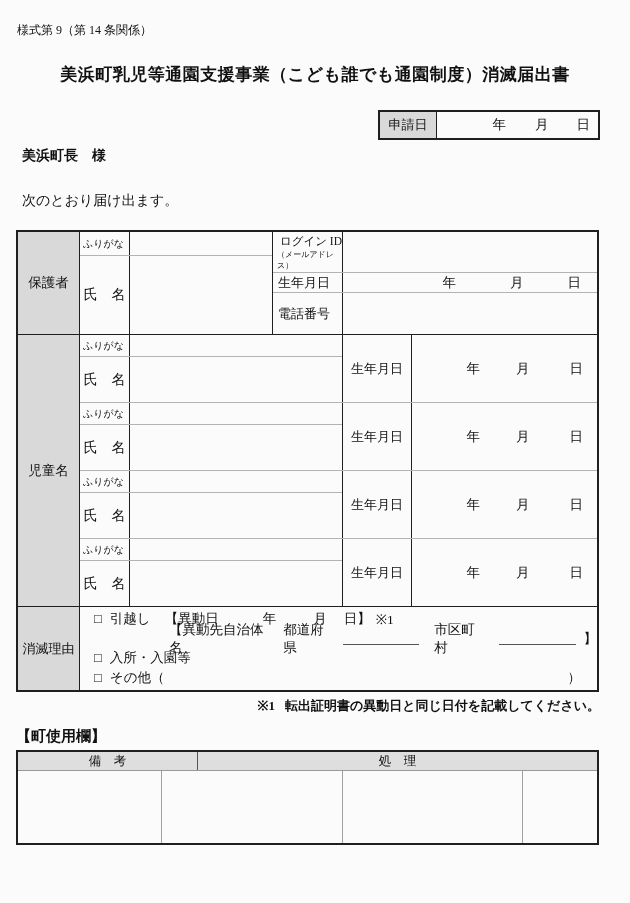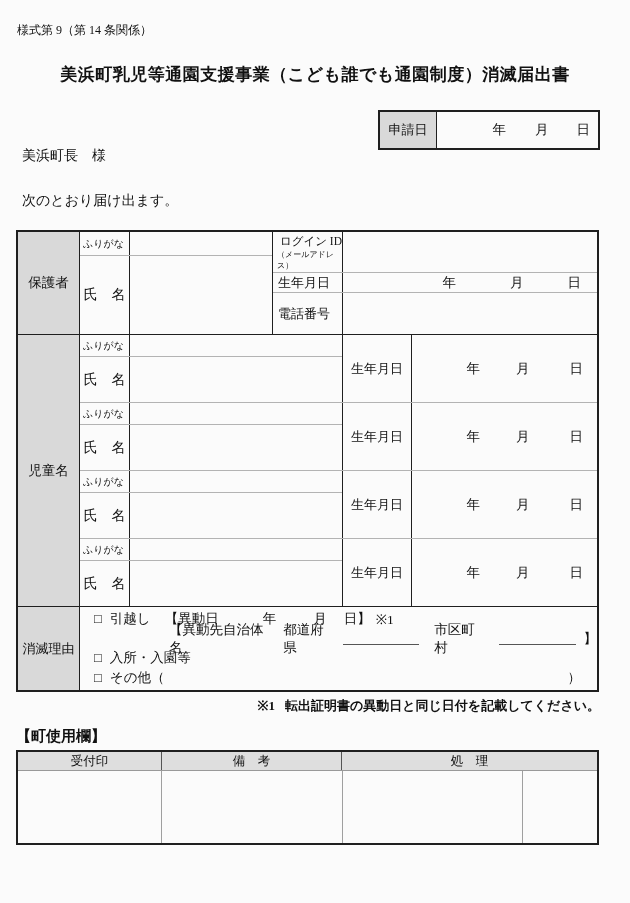--- a/index.html
+++ b/index.html
@@ -5,28 +5,28 @@
   :root { --dark:#1f1f1f; --light:#b3b3b3; --label-bg:#d9d9d9; --header-bg:#dedede; }
   * { box-sizing:border-box; }
   body { margin:0; background:#9a9a9a; }
   .page { position:relative; width:630px; height:903px; margin:0 auto; background:#fbfbfb;
           font-family:"Liberation Serif","DejaVu Serif",serif; color:#111; overflow:hidden; }
 
   .form-number { position:absolute; left:17px; top:22px; font-size:12px; }
   .title { position:absolute; left:0; right:0; top:63px; margin:0; text-align:center;
            font-size:17px; font-weight:bold; letter-spacing:.5px; }
 
-  .app-date { position:absolute; left:378px; top:110px; width:222px; height:40px;
+  .app-date { position:absolute; left:378px; top:110px; width:222px; height:30px;
               border:2px solid var(--dark); display:flex; background:#fbfbfb; }
   .app-date-label { flex:0 0 57px; background:var(--label-bg); border-right:1px solid var(--dark);
                     display:flex; align-items:center; justify-content:center; font-size:13px; }
   .app-date-value { flex:1; display:flex; align-items:center; justify-content:flex-end; font-size:13.5px; }
   .app-date-value .y { margin-right:29px; } .app-date-value .m { margin-right:28px; } .app-date-value .d { margin-right:8px; }
 
-  .addressee { position:absolute; left:22px; top:147px; font-size:14px; }
+  .addressee { position:absolute; left:22px; top:147px; font-size:14px;font-weight:bold; }
   .intro { position:absolute; left:22px; top:192px; font-size:14px; }
 
   .main-table { position:absolute; left:16px; top:230px; width:583px; height:462px;
                 border:2px solid var(--dark); display:flex; flex-direction:column; }
   .sec { display:flex; }
   .side-label { flex:0 0 62px; background:var(--label-bg); border-right:1px solid var(--dark);
                 display:flex; align-items:center; justify-content:center; font-size:13.5px; }
   .field { flex:1; }
 
   .sec-guardian { flex:0 0 103px; border-bottom:1px solid var(--dark); }
@@ -259,21 +259,20 @@
   </div>
 
   <div class="note">
     <span class="ref">※1</span><span>転出証明書の異動日と同じ日付を記載してください。</span>
   </div>
 
   <div class="town-heading">【町使用欄】</div>
 
   <div class="town-table">
     <div class="tt-header">
-      <div class="w1">受付印</div>
       <div class="w3">備　考</div>
       <div class="w4">処　理</div>
     </div>
     <div class="tt-body">
       <div class="w1"></div>
       <div class="w2"></div>
       <div class="w3"></div>
       <div class="w4"></div>
     </div>
   </div>

